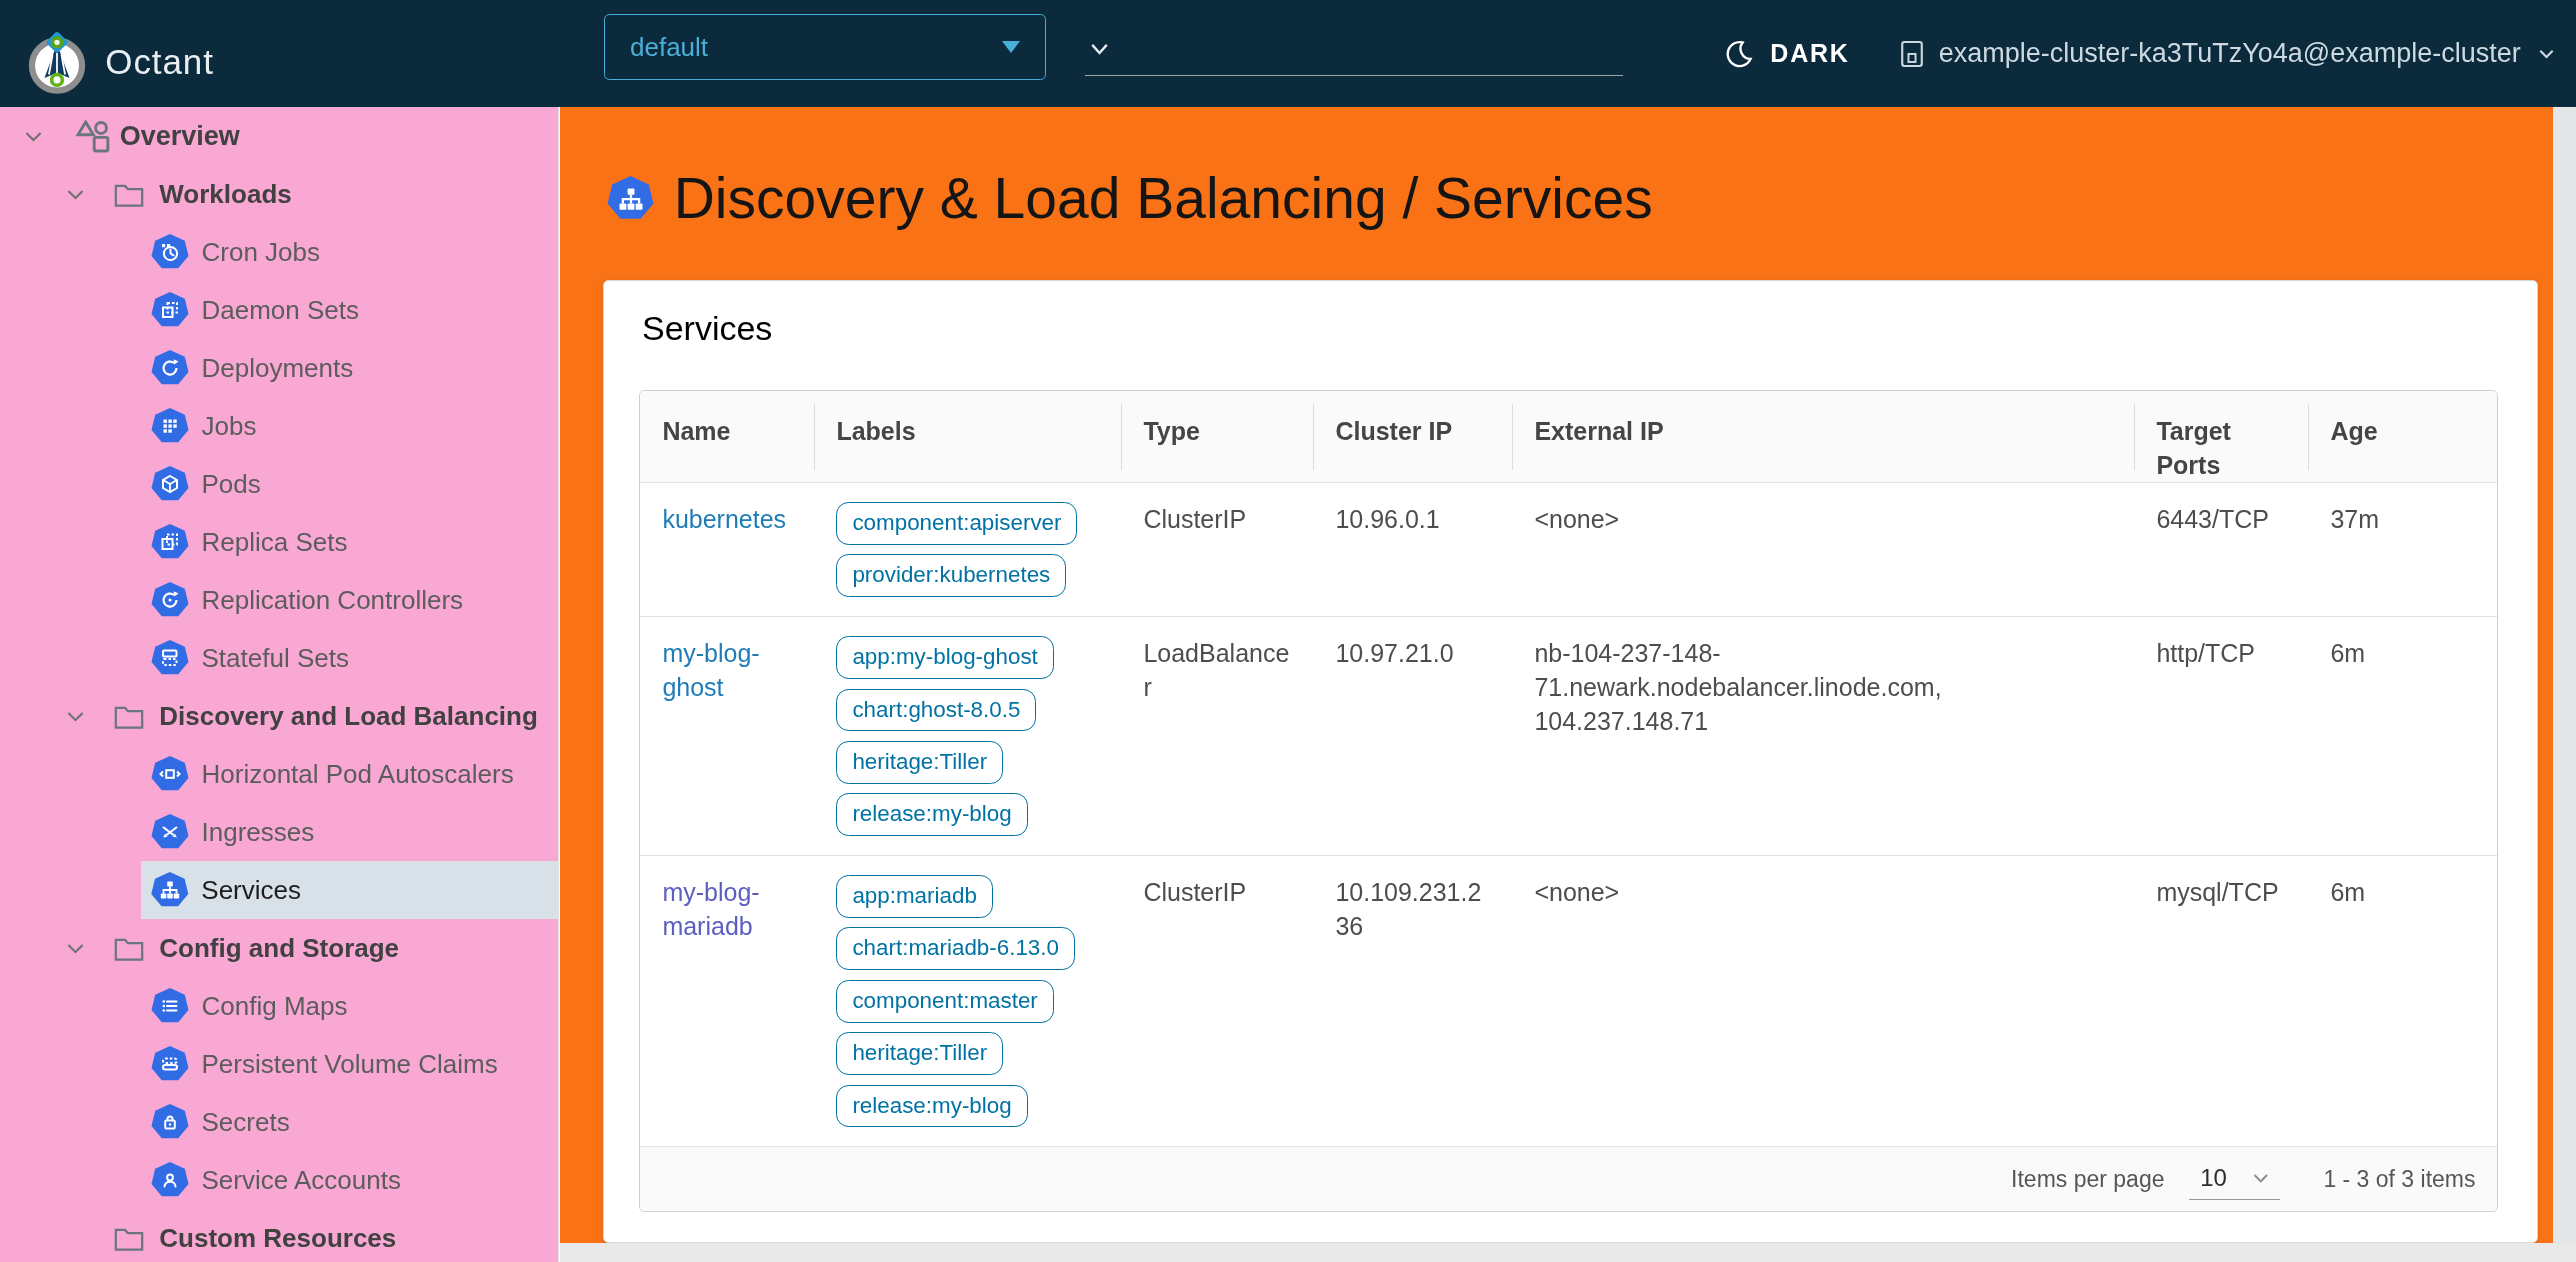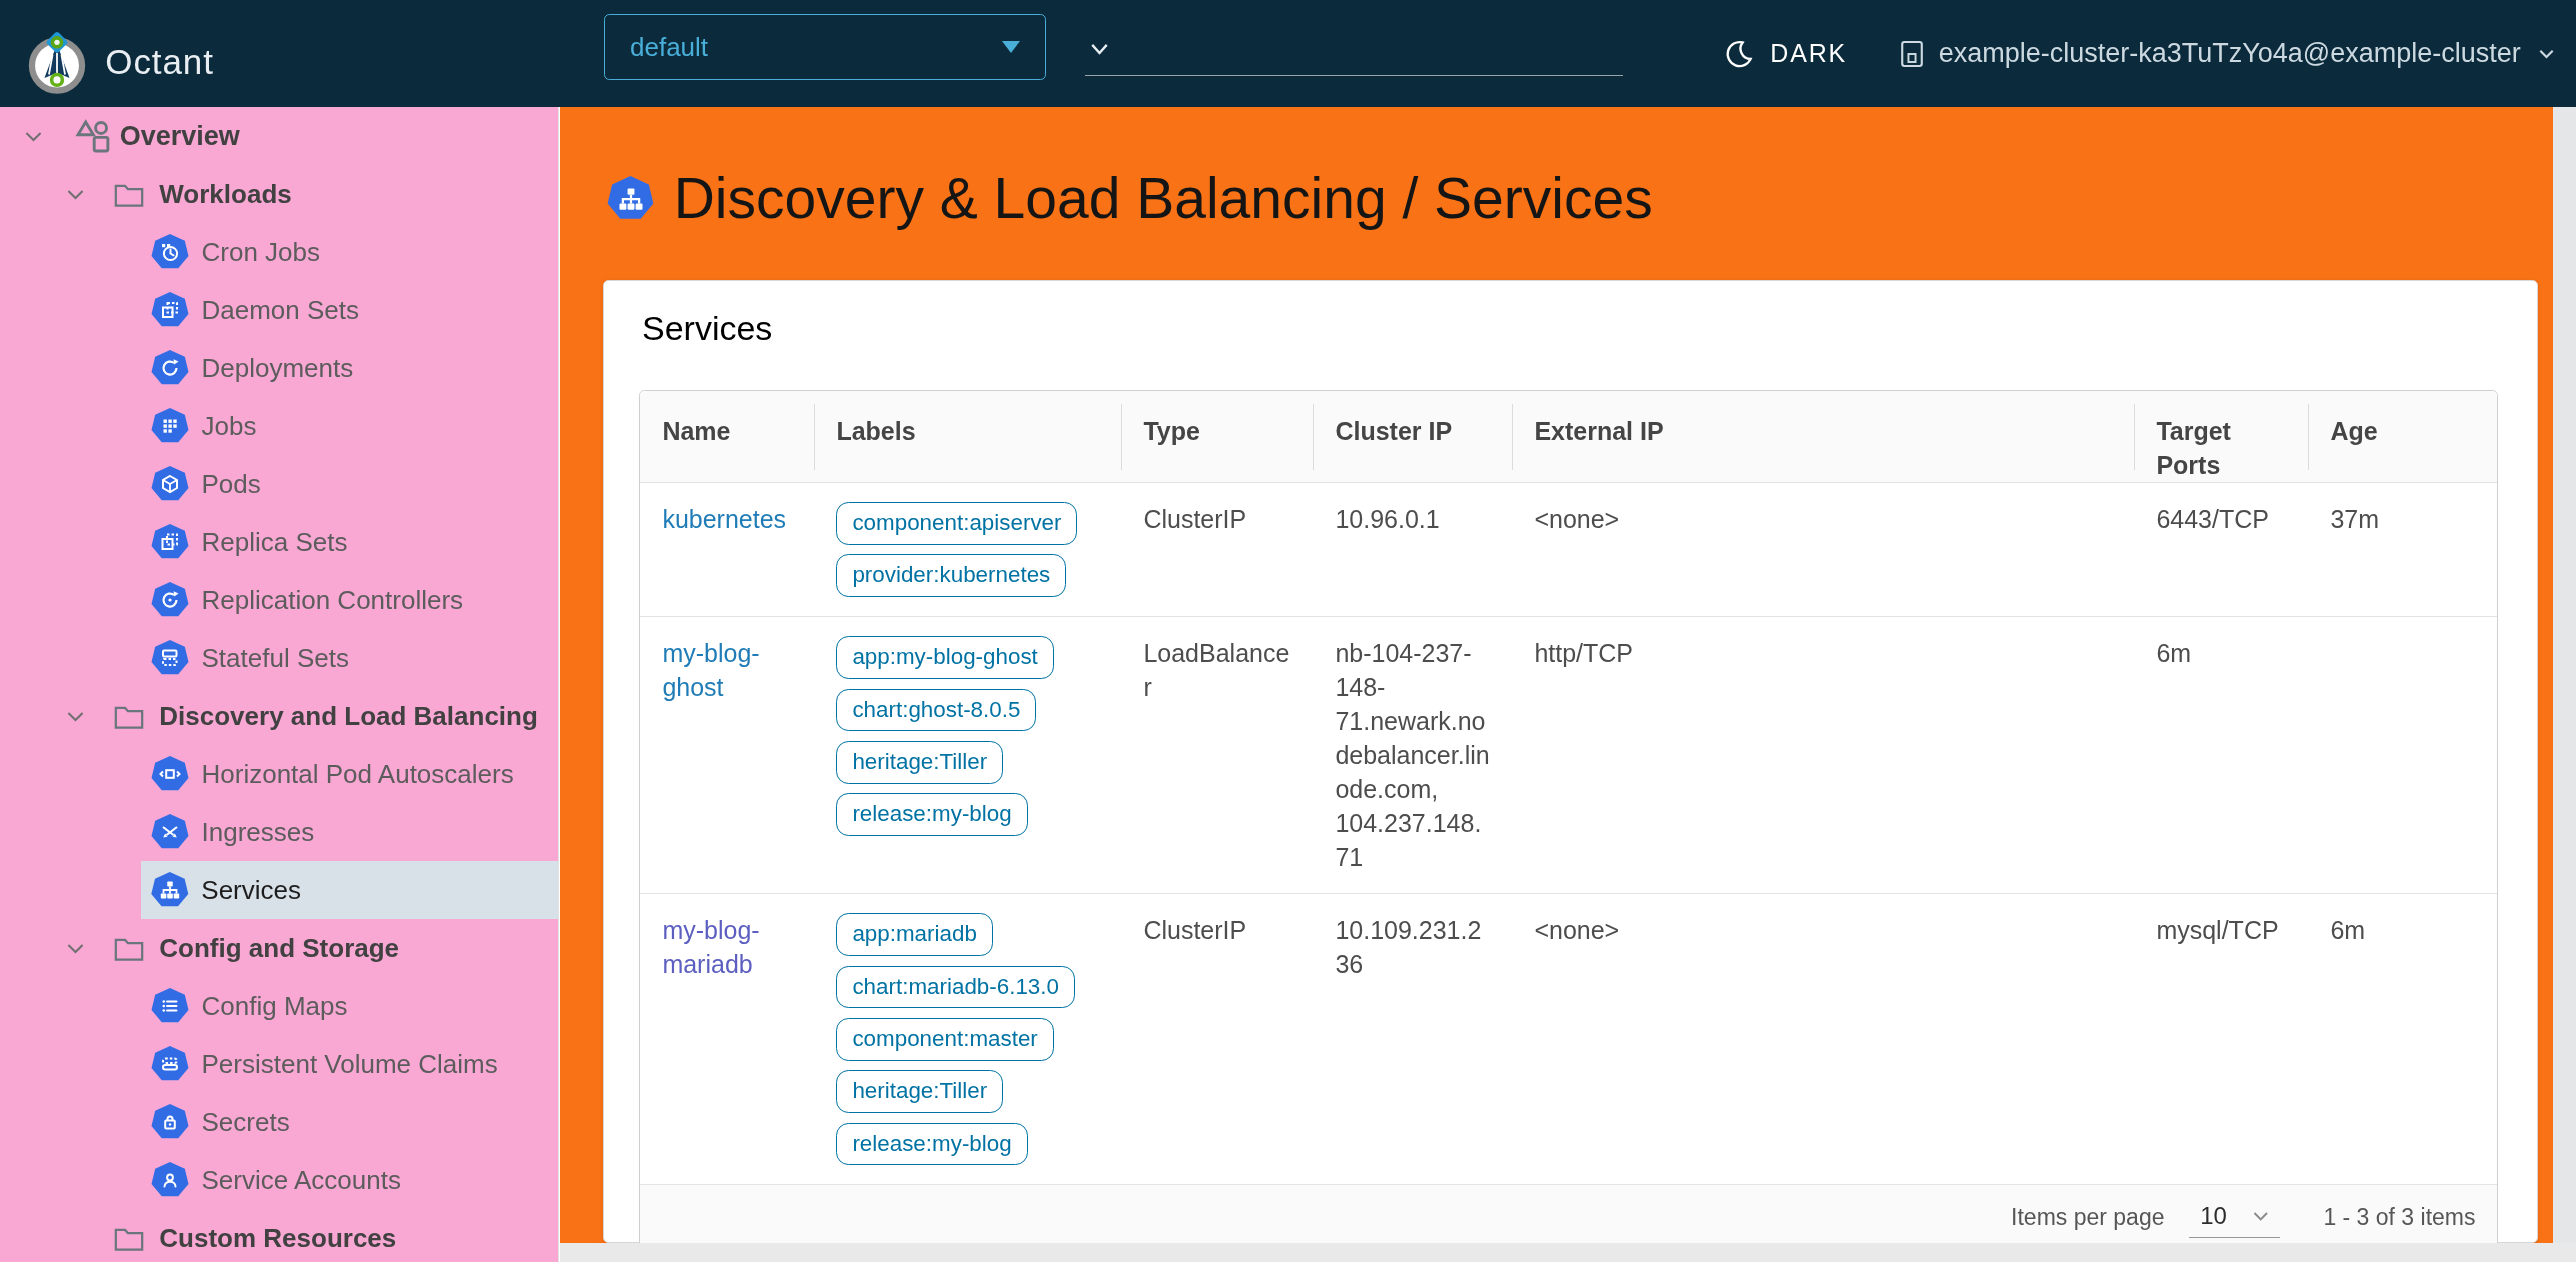--- a/index.html
+++ b/index.html
@@ -27,21 +27,21 @@
                   border-bottom:1.8px solid #9aa5ab; display:flex; align-items:center; }
   .filter-field input { flex:1; background:transparent; border:none; outline:none;
                         font-size:26px; color:#e9eef2;
                         font-family:"Liberation Sans",sans-serif; }
   .filter-field input::placeholder { color:#97a5ae; opacity:1; }
   .filter-field svg { width:29px; height:29px; margin-right:3.6px; }
 
   .dark-toggle { position:absolute; left:1724px; top:0; height:107px;
                  display:flex; align-items:center; gap:14.3px; cursor:pointer; }
   .dark-toggle svg { width:32px; height:32px; }
-  .dark-label { color:#ffffff; font-size:25px; font-weight:400; letter-spacing:1.8px; }
+  .dark-label { color:#ffffff; font-size:25px; font-weight:700; letter-spacing:1.8px; }
 
   .context { position:absolute; left:1896px; top:0; height:107px;
              display:flex; align-items:center; gap:10.7px; cursor:pointer; }
   .context svg.ctx-icon { width:32px; height:32px; }
   .context-label { color:#cdd9e0; font-size:27px; }
   .context svg.ctx-chev { width:23px; height:23px; margin-left:3.6px; }
 
   
   .sidebar { position:absolute; left:0; top:107px; width:559px; bottom:0;
              background:#f9a8d4; border-right:0.9px solid #e1e1e1; z-index:10; }
@@ -419,20 +419,21 @@
 
       <div class="tgrid trow">
         <div class="td"><a class="res-link">my-blog-ghost</a></div>
         <div class="td pillcol">
           <button class="pill">app:my-blog-ghost</button>
           <button class="pill">chart:ghost-8.0.5</button>
           <button class="pill">heritage:Tiller</button>
           <button class="pill">release:my-blog</button>
         </div>
         <div class="td">LoadBalancer</div>
+        <div class="td">10.97.21.0</div>
         <div class="td">nb-104-237-148-71.newark.nodebalancer.linode.com, 104.237.148.71</div>
         <div class="td">http/TCP</div>
         <div class="td">6m</div>
       </div>
 
       <div class="tgrid trow">
         <div class="td"><a class="res-link visited">my-blog-mariadb</a></div>
         <div class="td pillcol">
           <button class="pill">app:mariadb</button>
           <button class="pill">chart:mariadb-6.13.0</button>

